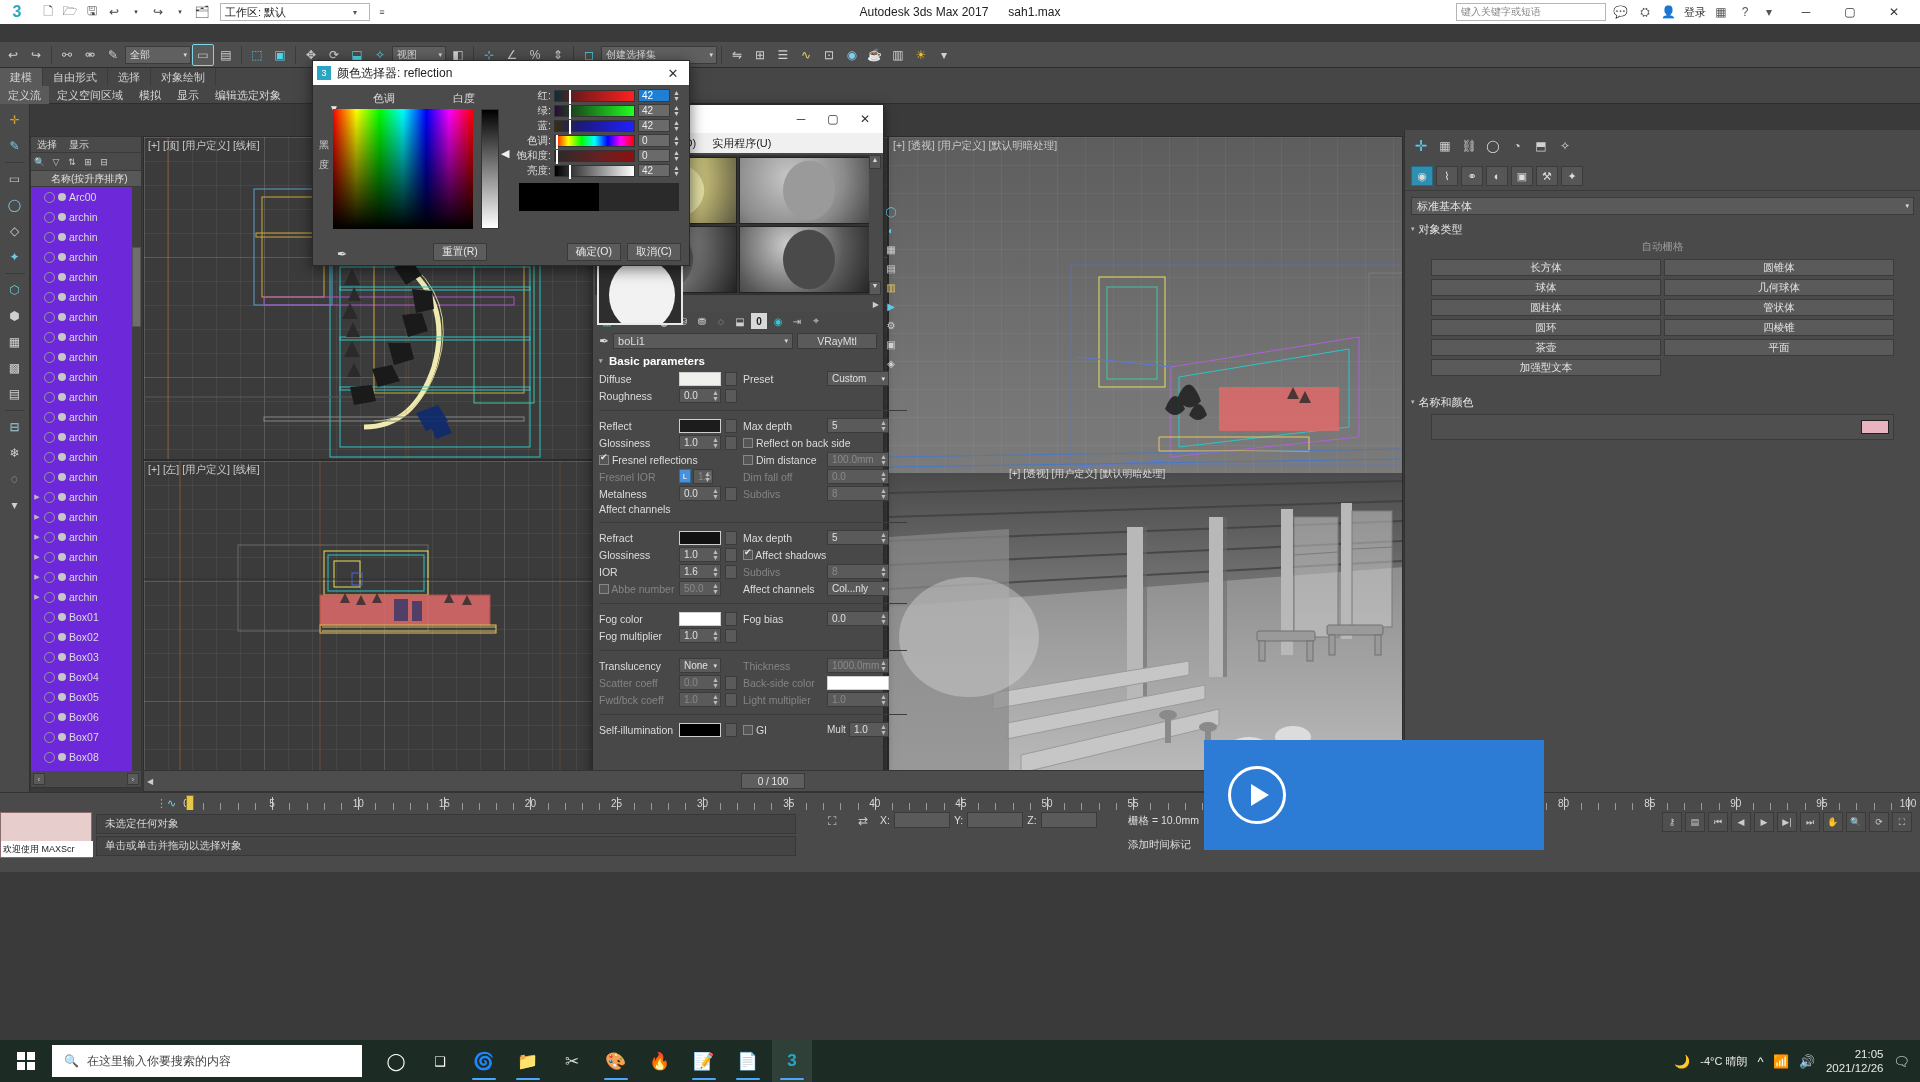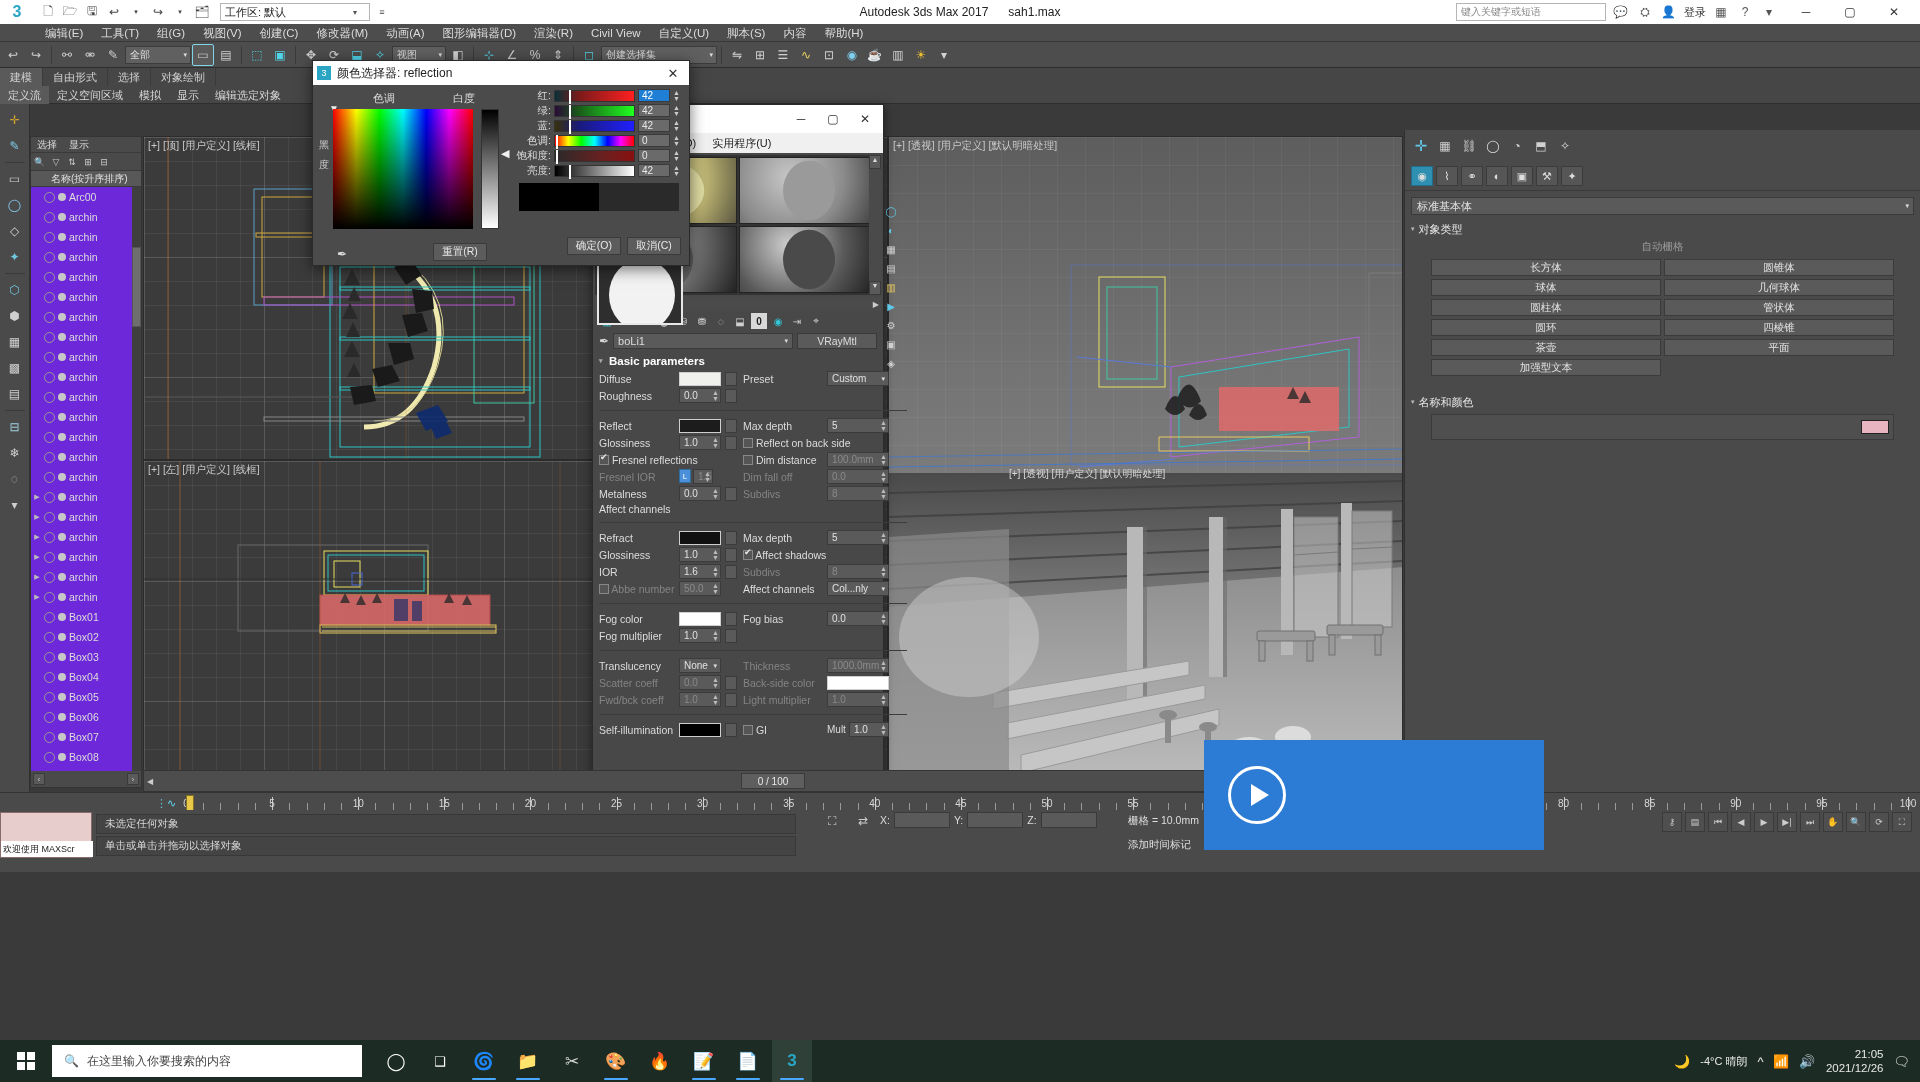--- a/index.html
+++ b/index.html
@@ -281,21 +281,21 @@
   .cp-bar .knob { position:absolute; top:-1px; width:2px; height:14px; background:#fff;}
   .cp-val {
     width:32px; height:13px; background:#6a6a6a; border:1px solid #3a3a3a;
     font-size:10px; color:#e8e8e8; display:flex; align-items:center; padding-left:3px;
   }
   .cp-val.hl { background:#1e7fd4; color:#fff;}
   .cp-spin { font-size:7px; color:#ccc; line-height:6px; width:8px;}
   .cp-preview { position:absolute; left:206px; top:98px; width:160px; height:28px; display:flex;}
   .cp-prev-a { flex:1; background:#000;}
   .cp-prev-b { flex:1; background:#2a2a2a;}
-  .cp-btns { position:absolute; right:8px; bottom:12px; display:flex; gap:6px;}
+  .cp-btns { position:absolute; right:8px; bottom:6px; display:flex; gap:6px;}
   .cp-reset { position:absolute; left:120px; bottom:6px;}
   .cp-btn {
     height:18px; min-width:54px; background:#5c5c5c; border:1px solid #3a3a3a;
     font-size:10.5px; color:#e8e8e8; display:flex; align-items:center; justify-content:center; padding:0 8px;
   }
   .cp-eyedrop { position:absolute; left:24px; bottom:6px; font-size:12px; color:#ddd;}
 
   
   .trackbar {
     position:absolute; left:143px; top:770px; width:1260px; height:22px;
@@ -416,36 +416,20 @@
       <div class="tr-icon">?</div>
       <div class="tr-icon">▾</div>
       <div class="wbtns">
         <div class="wbtn">─</div>
         <div class="wbtn">▢</div>
         <div class="wbtn close">✕</div>
       </div>
     </div>
   </div>
 
-  <div class="menubar" id="menubar">
-      <div class="menu-item">编辑(E)</div>
-      <div class="menu-item">工具(T)</div>
-      <div class="menu-item">组(G)</div>
-      <div class="menu-item">视图(V)</div>
-      <div class="menu-item">创建(C)</div>
-      <div class="menu-item">修改器(M)</div>
-      <div class="menu-item">动画(A)</div>
-      <div class="menu-item">图形编辑器(D)</div>
-      <div class="menu-item">渲染(R)</div>
-      <div class="menu-item">Civil View</div>
-      <div class="menu-item">自定义(U)</div>
-      <div class="menu-item">脚本(S)</div>
-      <div class="menu-item">内容</div>
-      <div class="menu-item">帮助(H)</div>
-    </div>
 
   <div class="toolbar">
     <div class="tb">↩</div>
     <div class="tb">↪</div>
     <div class="tb-sep"></div>
     <div class="tb">⚯</div>
     <div class="tb">⚮</div>
     <div class="tb">✎</div>
     <div class="tb-combo" style="width:66px">
       <span>全部</span>

